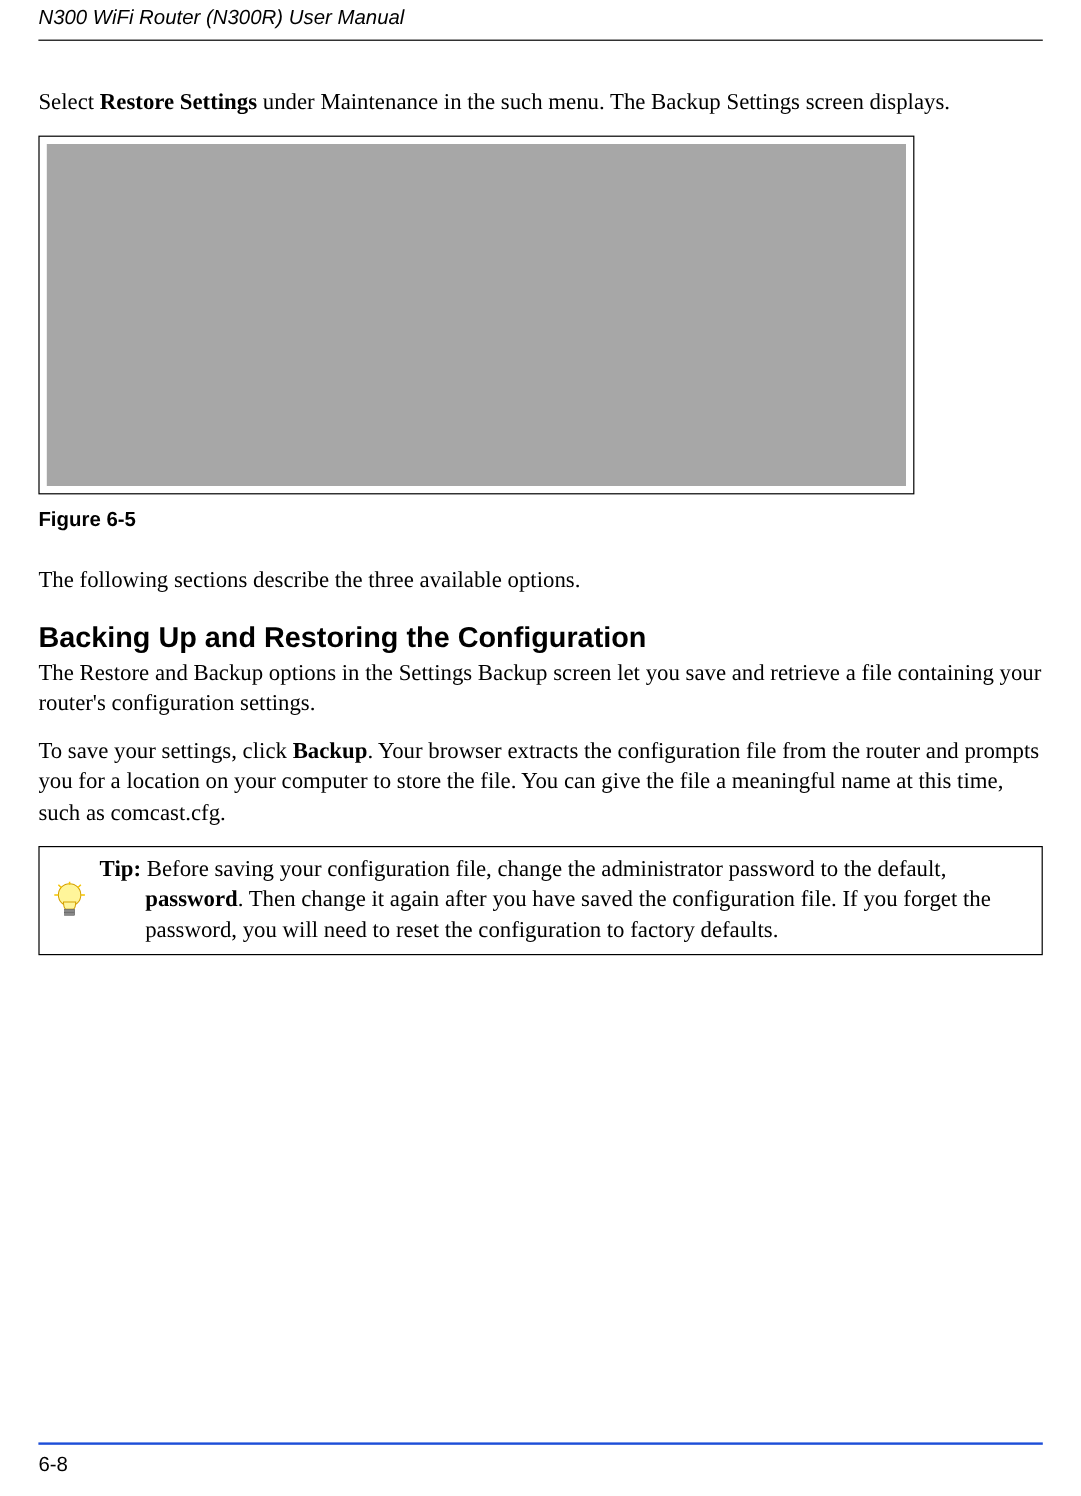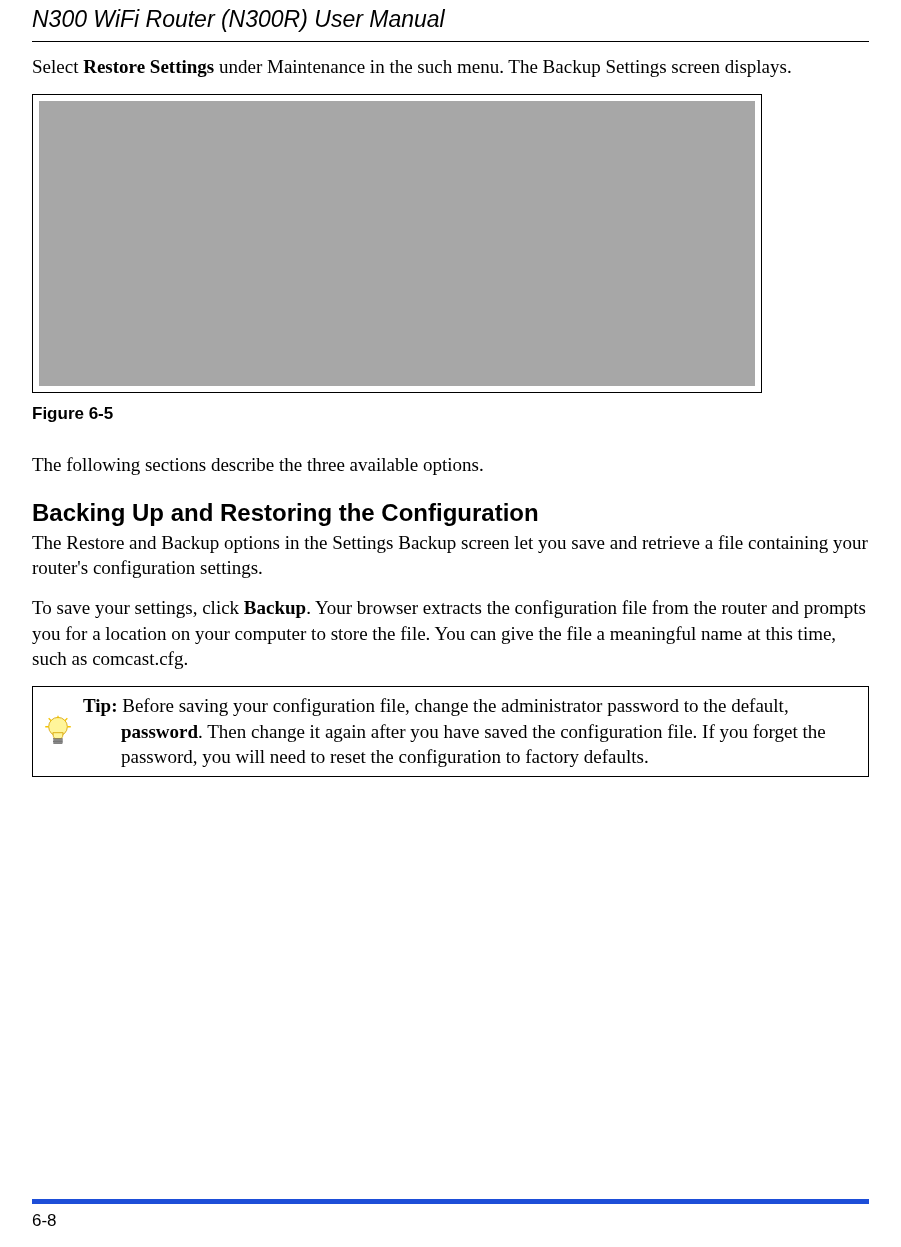--- a/index.html
+++ b/index.html
@@ -14,25 +14,25 @@
       color: #000;
       background: #fff;
       width: 901px;
       height: 1247px;
       padding: 0 32px;
       position: relative;
     }
     .header {
       font-style: italic;
       font-family: Arial, Helvetica, sans-serif;
-      font-size: 23px;
+      font-size: 17px;
       padding-top: 4px;
       padding-bottom: 6px;
       border-bottom: 1px solid #000;
-      margin-bottom: 12px;
+      margin-bottom: 39px;
     }
     .paragraph {
       margin-bottom: 14px;
     }
     .figure-box {
       border: 1px solid #000;
       margin-top: 10px;
       margin-bottom: 10px;
       padding: 6px;
       width: 730px;
@@ -76,21 +76,21 @@
     }
     .tip-icon {
       width: 34px;
       height: 34px;
     }
     .footer {
       position: absolute;
       bottom: 14px;
       left: 32px;
       right: 32px;
-      border-top: 5px solid #1d4ed8;
+      border-top: 2px solid #1d4ed8;
       padding-top: 6px;
       font-family: Arial, Helvetica, sans-serif;
       font-size: 17px;
     }
     .footer-row {
       display: flex;
       justify-content: space-between;
       font-style: normal;
     }
     .footer-version {

